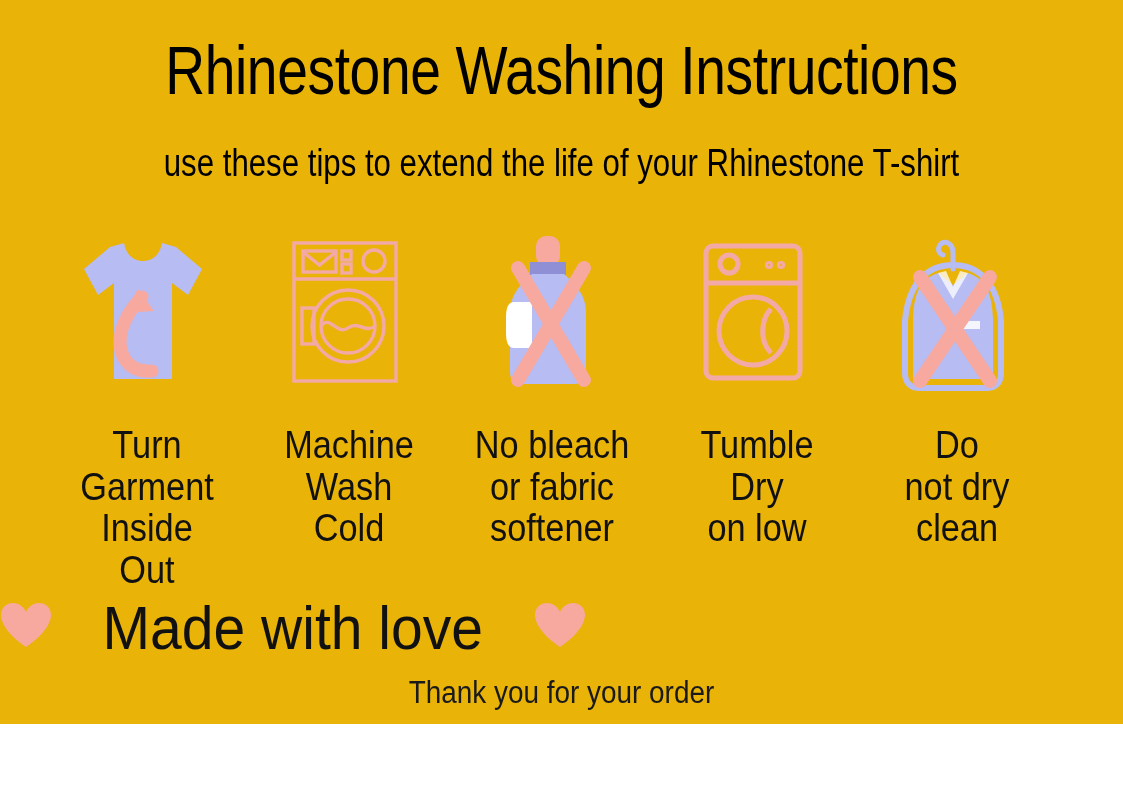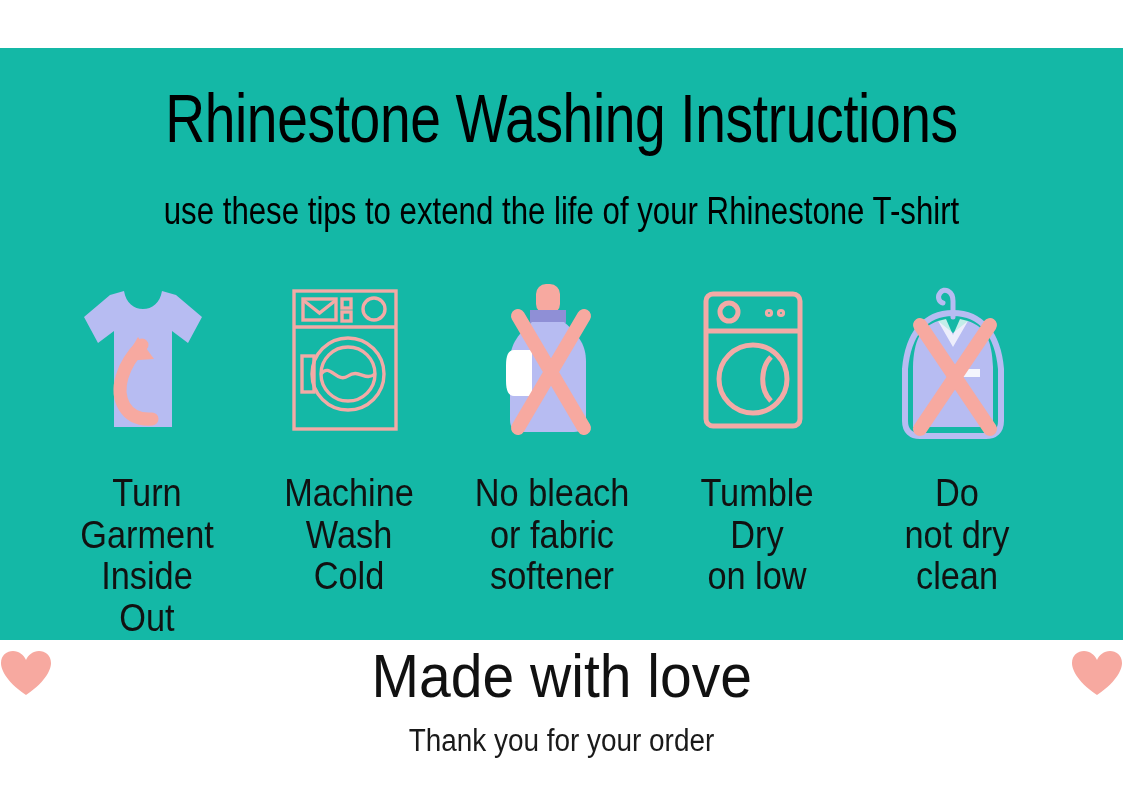--- a/index.html
+++ b/index.html
@@ -11,23 +11,22 @@
   body {
     width: 1123px;
     height: 794px;
     overflow: hidden;
     font-family: "DejaVu Sans", sans-serif;
     color: #111111;
   }
   #card {
     position: relative;
     width: 1123px;
-    height: 592px;
-    background: #14b8a6;
-    margin-top: 48px;
+    height: 724px;
+    background: #eab308;
   }
 
   
   .title {
     position: absolute;
     left: 0;
     top: 36px;
     width: 1123px;
     text-align: center;
     font-family: "Liberation Sans Narrow", "Liberation Sans", sans-serif;
@@ -99,22 +98,22 @@
 
   
   #love-line {
     position: absolute;
     left: 0;
     top: 592px;
     width: 1123px;
     height: 72px;
     display: flex;
     align-items: center;
-    justify-content: space-between;
-    gap: 23px;
+    justify-content: flex-start;
+    gap: 34px;
   }
   .love-text {
     font-family: "Liberation Sans Narrow", "Liberation Sans", sans-serif;
     font-size: 62px;
     line-height: 1;
     color: #111111;
     transform: scaleX(0.92);
     white-space: nowrap;
   }
   .heart { display: block; }

